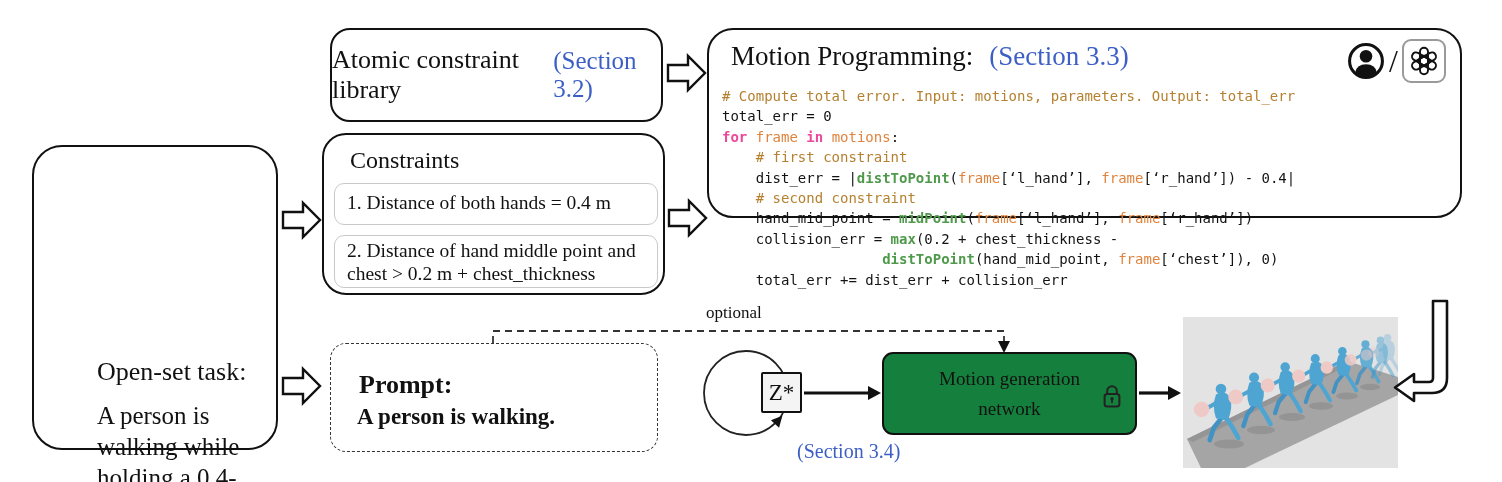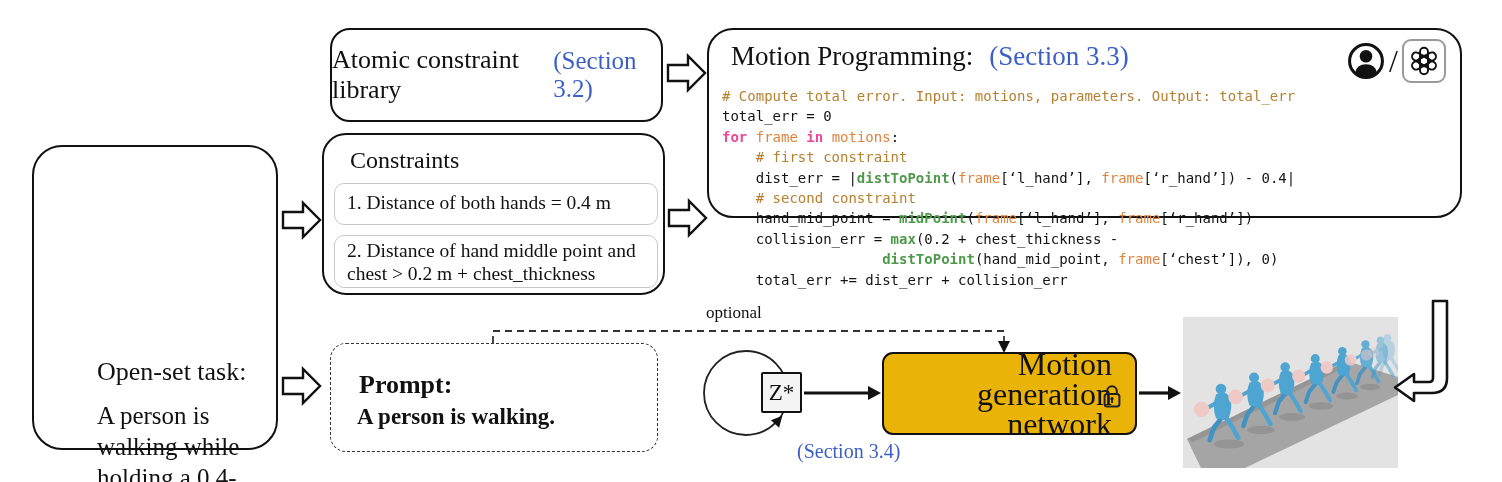--- a/index.html
+++ b/index.html
@@ -50,23 +50,23 @@
   .cm { color:var(--c-comment); }
   .kw { font-weight:700; color:#ec4899; }
   .var { color:var(--c-var); }
   .fn { color:var(--c-fn); font-weight:700; }
 
   
   .optional-label { position:absolute; left:706px; top:303px; font-size:17px; }
   .z-box { left:761px; top:372px; width:41px; height:41px; border-radius:2px; background:#f4f4f4;
            border-width:2.6px; display:flex; align-items:center; justify-content:center;
            font-size:23px; z-index:4; }
-  .network-box { left:882px; top:352px; width:255px; height:83px; border-radius:11px; background:#eab308;
+  .network-box { left:882px; top:352px; width:255px; height:83px; border-radius:11px; background:#15803d;
                  border-width:2.8px; display:flex; align-items:center; justify-content:center;
-                 text-align:right; font-size:32px; line-height:30px; }
+                 text-align:center; font-size:19px; line-height:30px; }
   .network-label { width:205px; }
   .lock { position:absolute; right:13px; top:29px; }
   .section34 { position:absolute; left:797px; top:440px; font-size:20px; }
 
   .overlay { position:absolute; left:0; top:0; z-index:3; pointer-events:none; }
   .result-img { position:absolute; left:1183px; top:317px; width:215px; height:151px; z-index:0; }
 </style>
 </head>
 <body>
 

